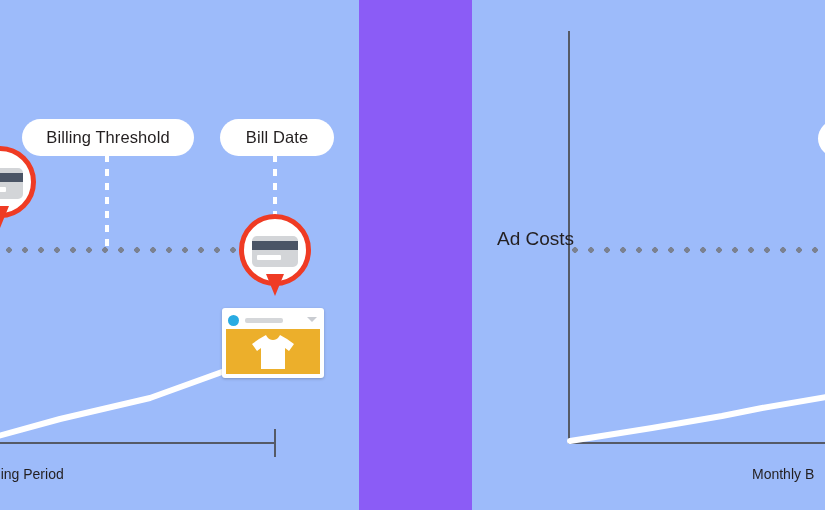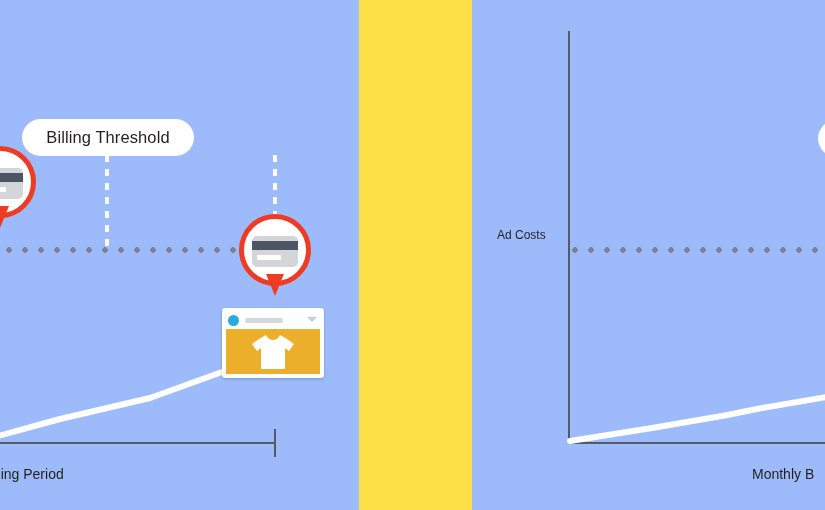--- a/index.html
+++ b/index.html
@@ -1,21 +1,21 @@
 <!DOCTYPE html>
 <html><head>
 <meta charset="utf-8">
 <style>
   * { margin:0; padding:0; box-sizing:border-box; }
   html,body{
     width:825px; height:510px; overflow:hidden;
     background:#000;
     font-family:"Liberation Sans", sans-serif;
   }
-  #stage{ position:relative; width:825px; height:510px; background:#fde047; }
+  #stage{ position:relative; width:825px; height:510px; background:#8b5cf6; }
 
   .panel{ position:absolute; top:0; height:510px; background:#9dbbfa; overflow:hidden; }
   #panel-left{ left:0; width:359px; }
   #panel-right{ left:472px; width:353px; }
 
   .inner{ position:absolute; top:0; height:510px; width:840px; }
 
   
   .axis-y{ position:absolute; width:2px; background:#555a66; }
   .axis-x{ position:absolute; height:2px; background:#555a66; }
@@ -83,21 +83,21 @@
     border-left:5px solid transparent; border-right:5px solid transparent;
     border-top:5px solid #c9ccd1;
   }
   .ad-img{
     position:absolute; left:4px; top:21px; right:4px; bottom:4px;
     background:#ecaf2b; display:flex; align-items:center; justify-content:center;
   }
 
   
   .axlabel{
-    position:absolute; color:#231f20; font-size:12px; white-space:nowrap;
+    position:absolute; color:#231f20; font-size:19px; white-space:nowrap;
   }
   .axlabel.small{ font-size:14px; }
 </style>
 </head>
 <body>
 
 <div id="stage">
 
   <div class="panel" id="panel-left">
     <div class="inner">
@@ -128,20 +128,23 @@
         <div class="pin-ring"></div>
         <div class="cc">
           <div class="cc-stripe"></div>
           <div class="cc-line"></div>
         </div>
         <div class="pin-tail"></div>
       </div>
 
       <div class="pill" style="left:22px; top:119px; width:172px;">
         <span>Billing Threshold</span>
+      </div>
+      <div class="pill" style="left:220px; top:119px; width:114px;">
+        <span>Bill Date</span>
       </div>
 
       <div class="adcard" style="left:222px; top:308px;">
         <div class="ad-head">
           <div class="ad-avatar"></div>
           <div class="ad-textbar"></div>
           <div class="ad-chevron"></div>
         </div>
         <div class="ad-img">
           <svg width="48" height="40" viewBox="0 0 48 40">

